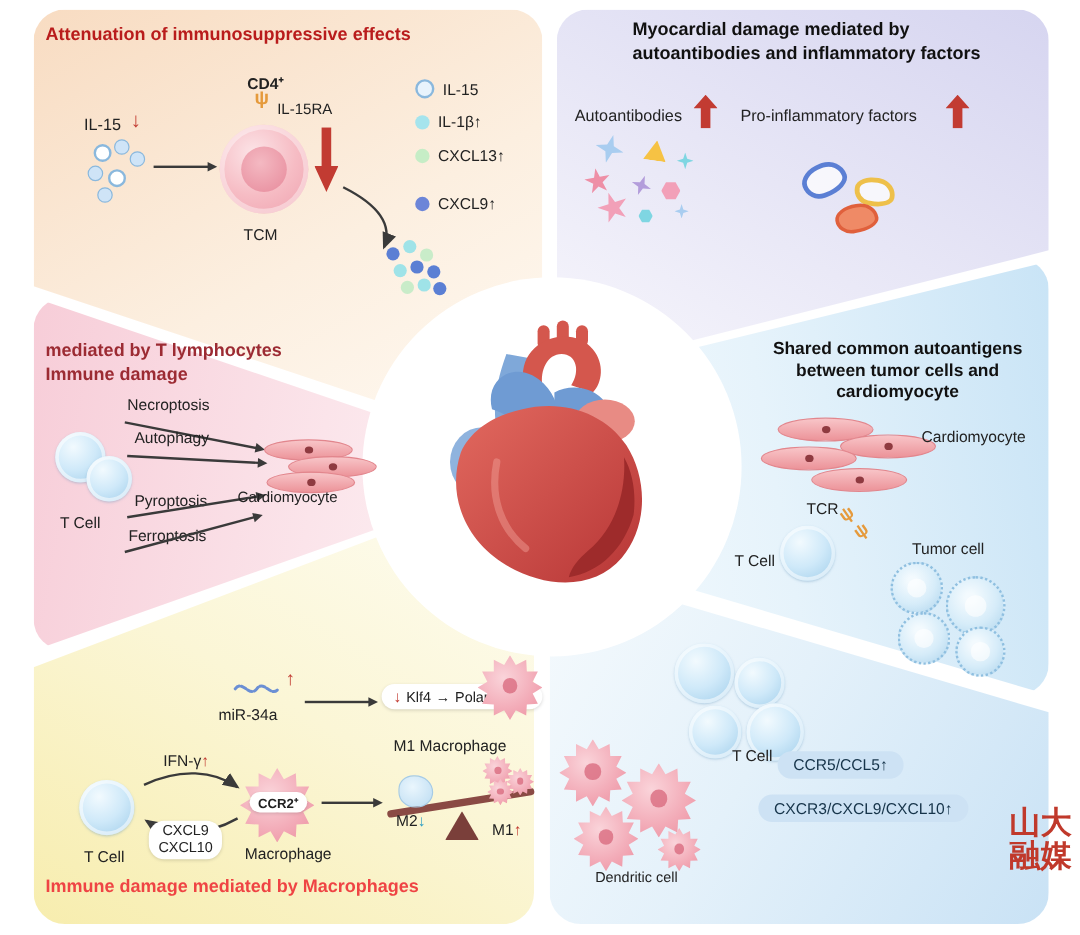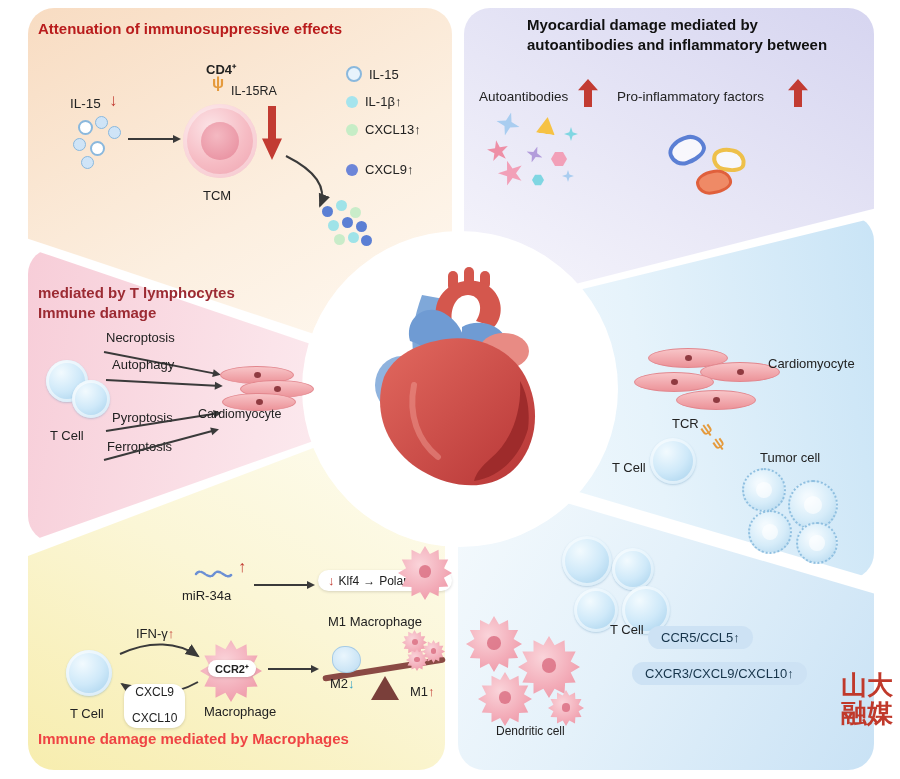--- a/index.html
+++ b/index.html
@@ -212,21 +212,21 @@
     <span class="leg-dot" style="background:#c6edc6"></span>
     <span>CXCL13↑</span>
   </div>
   <div class="leg-row" style="left:346px;top:162px">
     <span class="leg-dot" style="background:#6c85d8"></span>
     <span>CXCL9↑</span>
   </div>
 
   <div class="title" id="t-tr" style="left:527px;top:15px;width:350px;text-align:left;font-size:15px;color:#111;line-height:1.3">
     <div>Myocardial damage mediated by</div>
-    <div>autoantibodies and inflammatory between</div>
+    <div>autoantibodies and inflammatory factors</div>
   </div>
 
   <span class="lbl" style="left:479px;top:89px;font-size:13.5px">Autoantibodies</span>
   <div class="ba up" style="left:578px;top:79px;width:20px;height:28px"></div>
   <span class="lbl" style="left:617px;top:89px;font-size:13.5px">Pro-inflammatory factors</span>
   <div class="ba up" style="left:788px;top:79px;width:20px;height:28px"></div>
 
   <span class="shp star4 c-blue" style="left:496px;top:112px;width:24px;height:24px;transform:rotate(15deg)"></span>
   <span class="shp tri c-yellow" style="left:537px;top:117px;width:19px;height:17px;transform:rotate(8deg)"></span>
   <span class="shp star4 c-cyan" style="left:564px;top:127px;width:14px;height:14px"></span>
@@ -257,20 +257,21 @@
   <span class="lbl" style="left:112px;top:410px">Pyroptosis</span>
   <span class="arr" style="left:106px;top:430px;width:110px;transform:rotate(-9deg)"></span>
   <span class="lbl" style="left:107px;top:439px">Ferroptosis</span>
   <span class="arr" style="left:104px;top:459px;width:112px;transform:rotate(-15deg)"></span>
 
   <div class="myocyte" style="left:220px;top:366px;width:72px;height:16px"></div>
   <div class="myocyte" style="left:240px;top:380px;width:72px;height:16px"></div>
   <div class="myocyte" style="left:222px;top:393px;width:72px;height:16px"></div>
   <span class="lbl" style="left:198px;top:407px;font-size:12.5px">Cardiomyocyte</span>
 
+  <div class="title" id="t-r" style="left:622px;top:282px;width:252px;text-align:center;font-size:14.5px;color:#111;line-height:1.25">Shared common autoantigens between tumor cells and cardiomyocyte</div>
 
   <div class="myocyte" style="left:648px;top:348px;width:78px;height:18px"></div>
   <div class="myocyte" style="left:700px;top:362px;width:78px;height:18px"></div>
   <div class="myocyte" style="left:634px;top:372px;width:78px;height:18px"></div>
   <div class="myocyte" style="left:676px;top:390px;width:78px;height:18px"></div>
   <span class="lbl" style="left:768px;top:356px">Cardiomyocyte</span>
 
   <span class="lbl" style="left:672px;top:416px">TCR</span>
   <span class="receptor" style="left:700px;top:420px;font-size:15px;transform:rotate(-35deg)">ψ</span>
   <span class="receptor" style="left:712px;top:434px;font-size:15px;transform:rotate(-35deg)">ψ</span>
@@ -309,21 +310,21 @@
           <path d="M0,0 L7,3 L0,6 Z" fill="#3a3a3a"></path>
         </marker>
       </defs>
     <path d="M8,16 C38,2 66,4 86,18" stroke="#3a3a3a" stroke-width="2" fill="none" marker-end="url(#ah2)"></path>
     <path d="M86,44 C58,60 28,58 10,46" stroke="#3a3a3a" stroke-width="2" fill="none" marker-end="url(#ah2)"></path>
   </svg>
 
   <div class="tcell" style="left:66px;top:650px;width:46px;height:46px"></div>
   <span class="lbl" style="left:70px;top:706px">T Cell</span>
 
-  <div class="wpill" style="left:124px;top:684px;flex-direction:column;gap:12px;padding:2px 8px;line-height:1.15">
+  <div class="wpill" style="left:124px;top:684px;flex-direction:column;gap:0;padding:2px 8px;line-height:1.15">
     <span>CXCL9</span>
     <span>CXCL10</span>
   </div>
 
   <div class="spiky" style="left:200px;top:640px;width:62px;height:62px"></div>
   <span class="wpill" style="left:208px;top:660px;padding:1px 7px;font-size:11px;font-weight:bold">CCR2⁺</span>
   <span class="lbl" style="left:204px;top:704px">Macrophage</span>
 
   <span class="arr" style="left:268px;top:668px;width:44px"></span>
 

